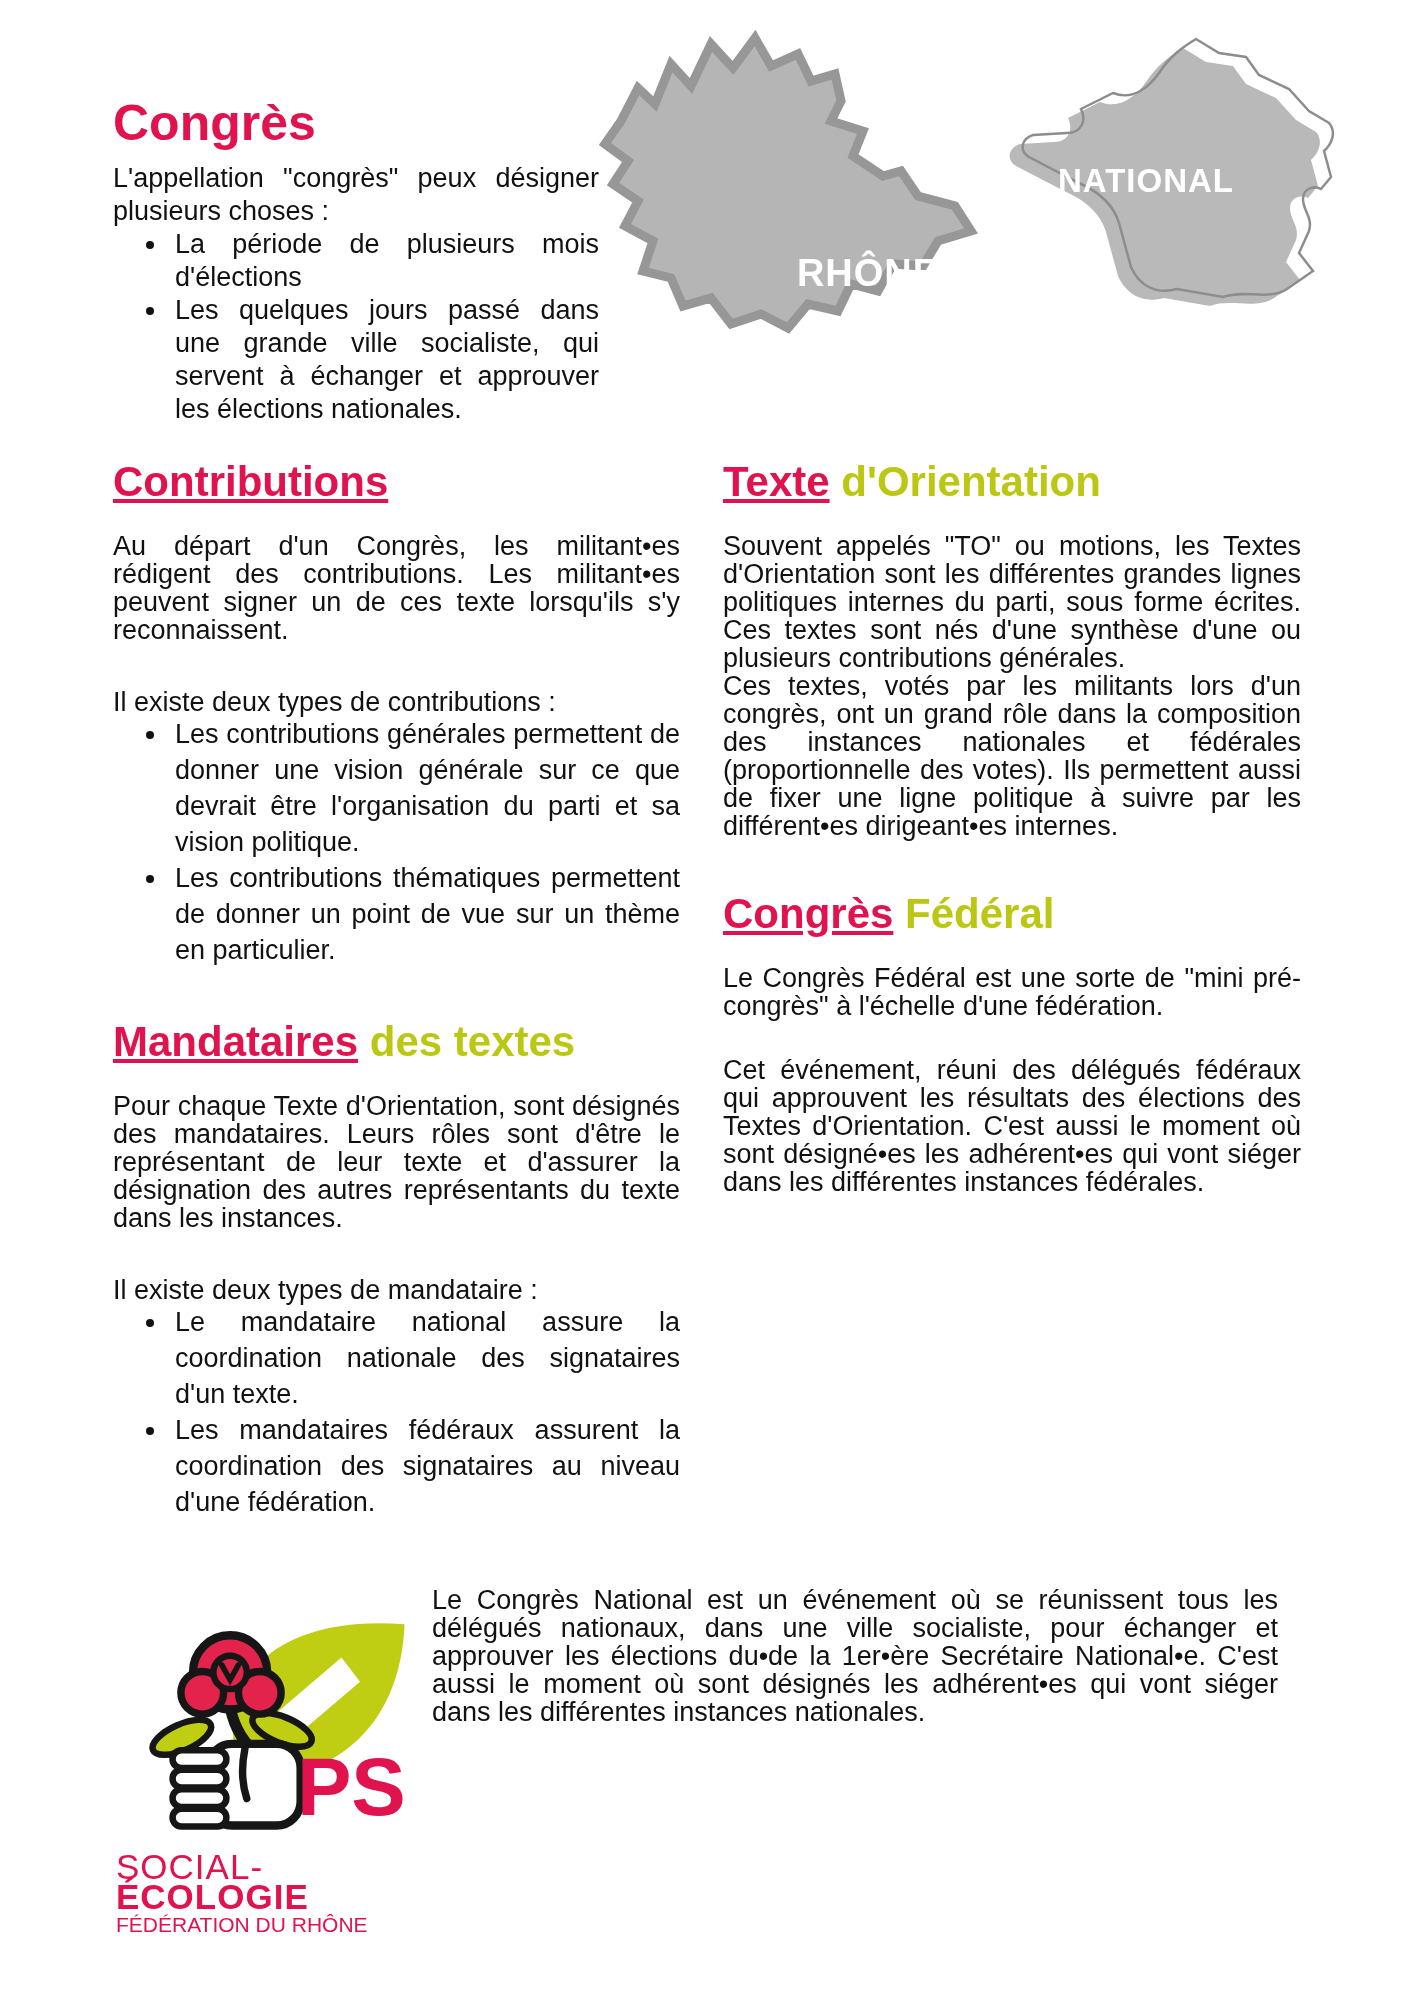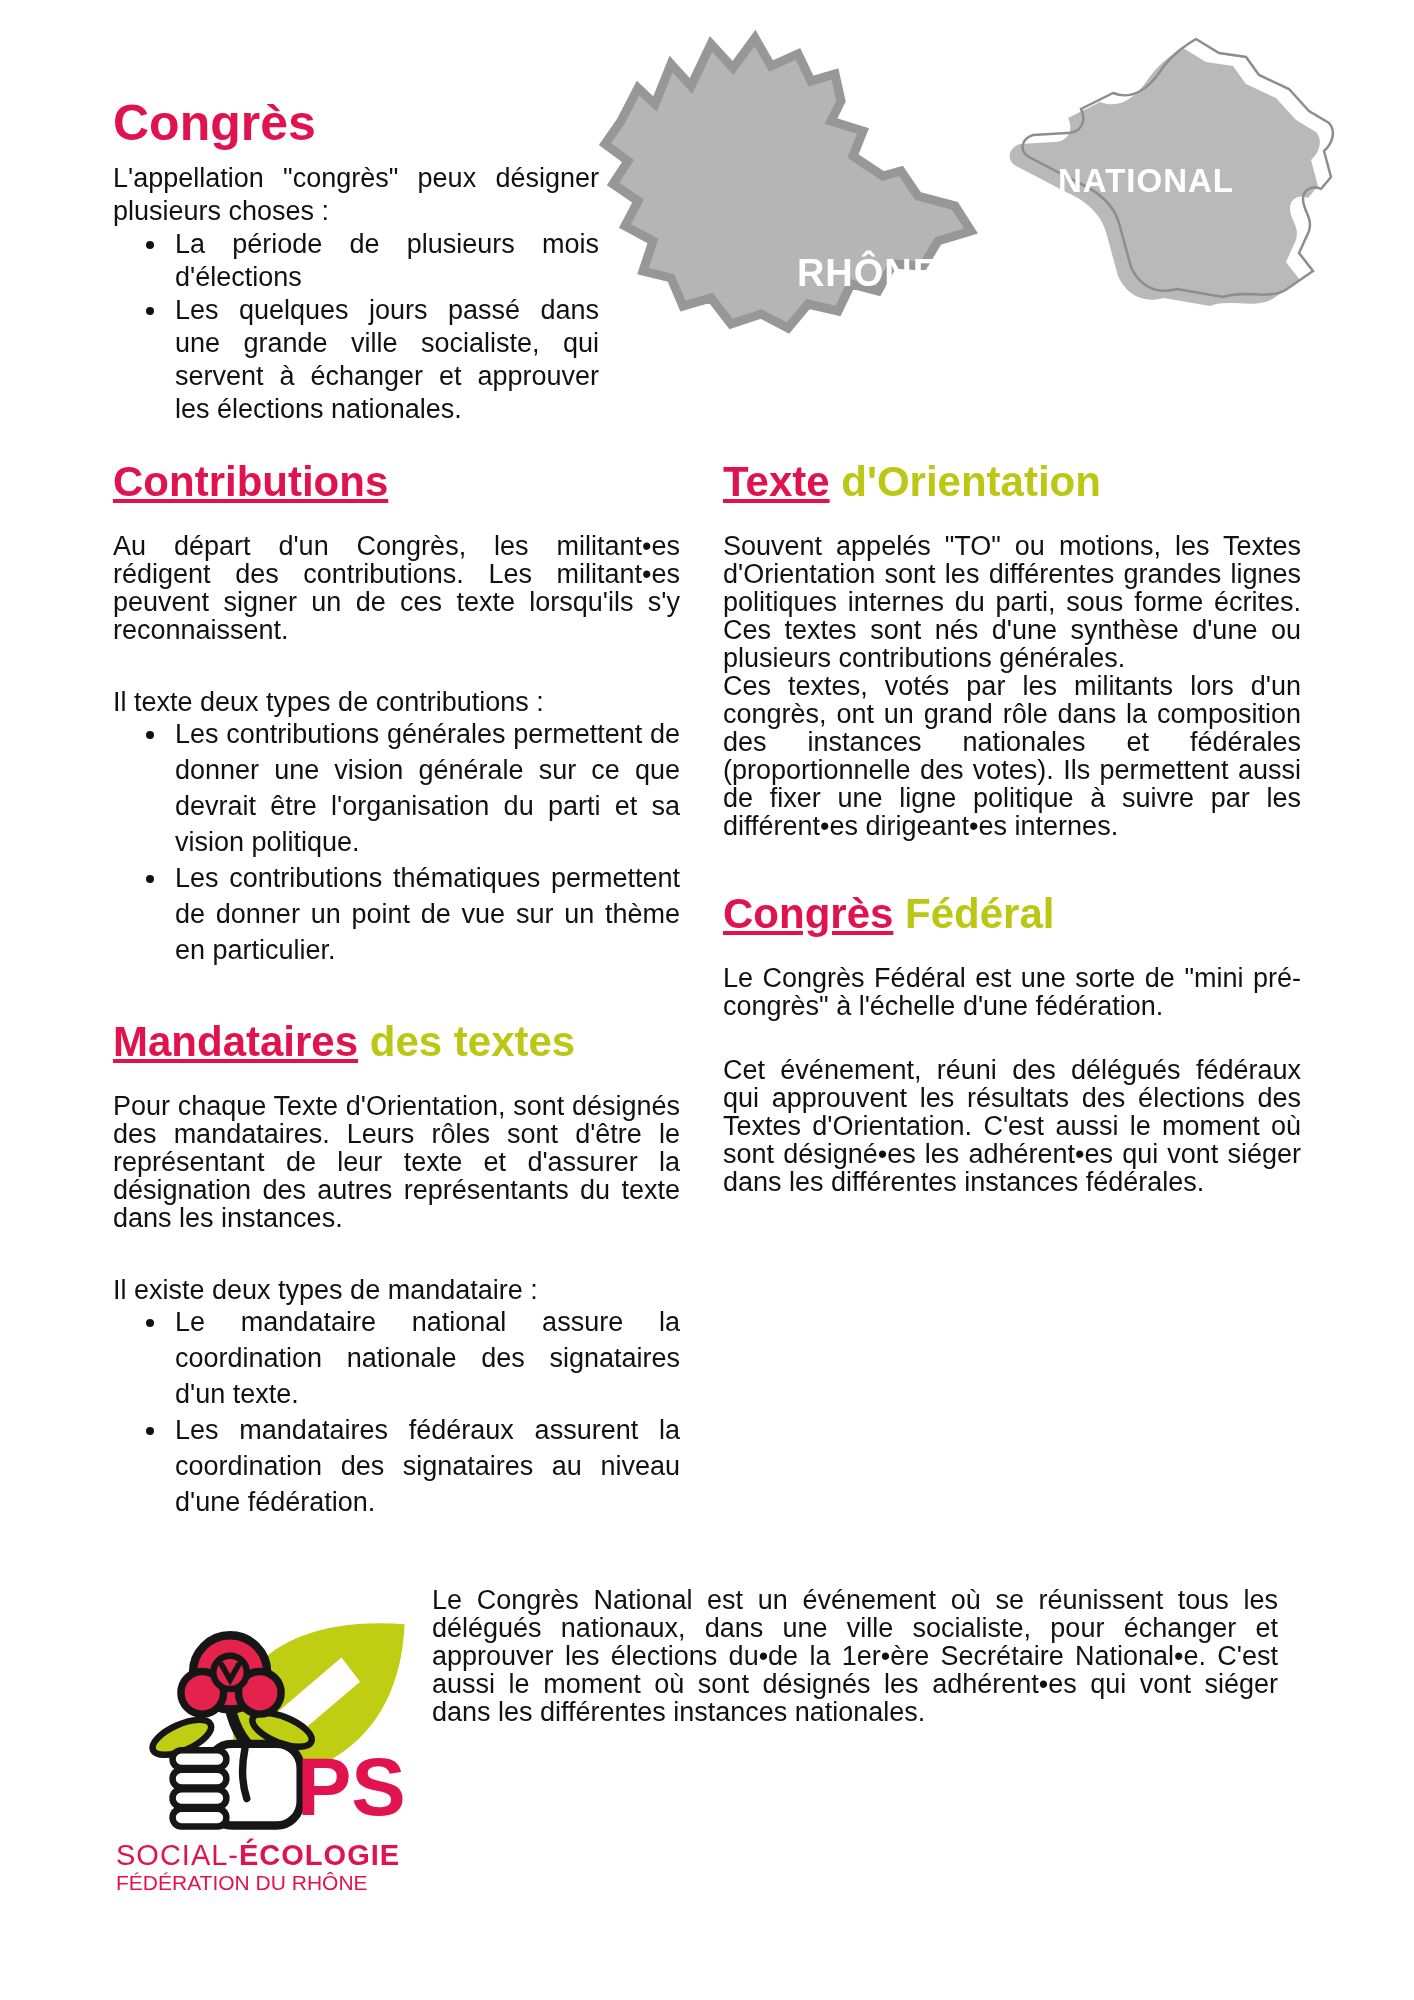--- a/index.html
+++ b/index.html
@@ -25,21 +25,21 @@
   ul.bullets li{padding-left:6px;font-size:27px;line-height:36px;text-align:justify;}
   .intro .body-text, .intro ul.bullets li{line-height:33px;}
   .abs{position:absolute;}
   #intro{left:113px;top:96px;width:486px;}
   #map-rhone{left:583px;top:26px;width:398px;height:318px;}
   #map-france{left:978px;top:36px;width:428px;height:302px;}
   #col-left{left:113px;top:458px;width:567px;}
   #col-right{left:723px;top:458px;width:578px;}
   .h2-spaced{margin-top:50px;}
   #logo{left:116px;top:1600px;width:308px;text-align:left;}
-  .logo-line1{font-size:29px;line-height:30px;color:var(--pink);letter-spacing:1px;margin-top:4px;}
+  .logo-line1{font-size:35px;line-height:30px;color:var(--pink);letter-spacing:1px;margin-top:16px;}
   .logo-line1 .bold{font-weight:700;}
   .logo-line2{font-size:21px;line-height:26px;color:var(--pink);}
   #national{left:432px;top:1586px;width:846px;}
   .map-label{font-family:"Liberation Sans", sans-serif;font-weight:700;fill:#ffffff;letter-spacing:1px;}
 </style>
 </head>
 <body>
 
 <div class="page">
 
@@ -77,21 +77,21 @@
          C 122,176 106,164 88,156 L 38,130
          C 28,124 30,112 42,108 L 76,106
          C 90,106 96,94 90,82 L 122,66
          C 142,74 158,60 168,46 C 180,28 192,20 205,12 Z" fill="none" stroke="#8D8D8D" stroke-width="2.5" transform="translate(13,-9)"></path>
     <text class="map-label" x="168" y="156" font-size="33" text-anchor="middle">NATIONAL</text>
   </svg>
 
   <div id="col-left" class="abs">
     <h2 class="h2"><span class="part1">Contributions</span></h2>
     <p class="body-text gap-after-lg">Au départ d'un Congrès, les militant•es rédigent des contributions. Les militant•es peuvent signer un de ces texte lorsqu'ils s'y reconnaissent.</p>
-    <p class="body-text">Il texte deux types de contributions :</p>
+    <p class="body-text">Il existe deux types de contributions :</p>
     <ul class="bullets">
       <li>Les contributions générales permettent de donner une vision générale sur ce que devrait être l'organisation du parti et sa vision politique.</li>
       <li>Les contributions thématiques permettent de donner un point de vue sur un thème en particulier.</li>
     </ul>
 
     <h2 class="h2 h2-spaced"><span class="part1">Mandataires</span><span class="part2"> des textes</span></h2>
     <p class="body-text gap-after-lg">Pour chaque Texte d'Orientation, sont désignés des mandataires. Leurs rôles sont d'être le représentant de leur texte et d'assurer la désignation des autres représentants du texte dans les instances.</p>
     <p class="body-text">Il existe deux types de mandataire :</p>
     <ul class="bullets">
       <li>Le mandataire national assure la coordination nationale des signataires d'un texte.</li>

